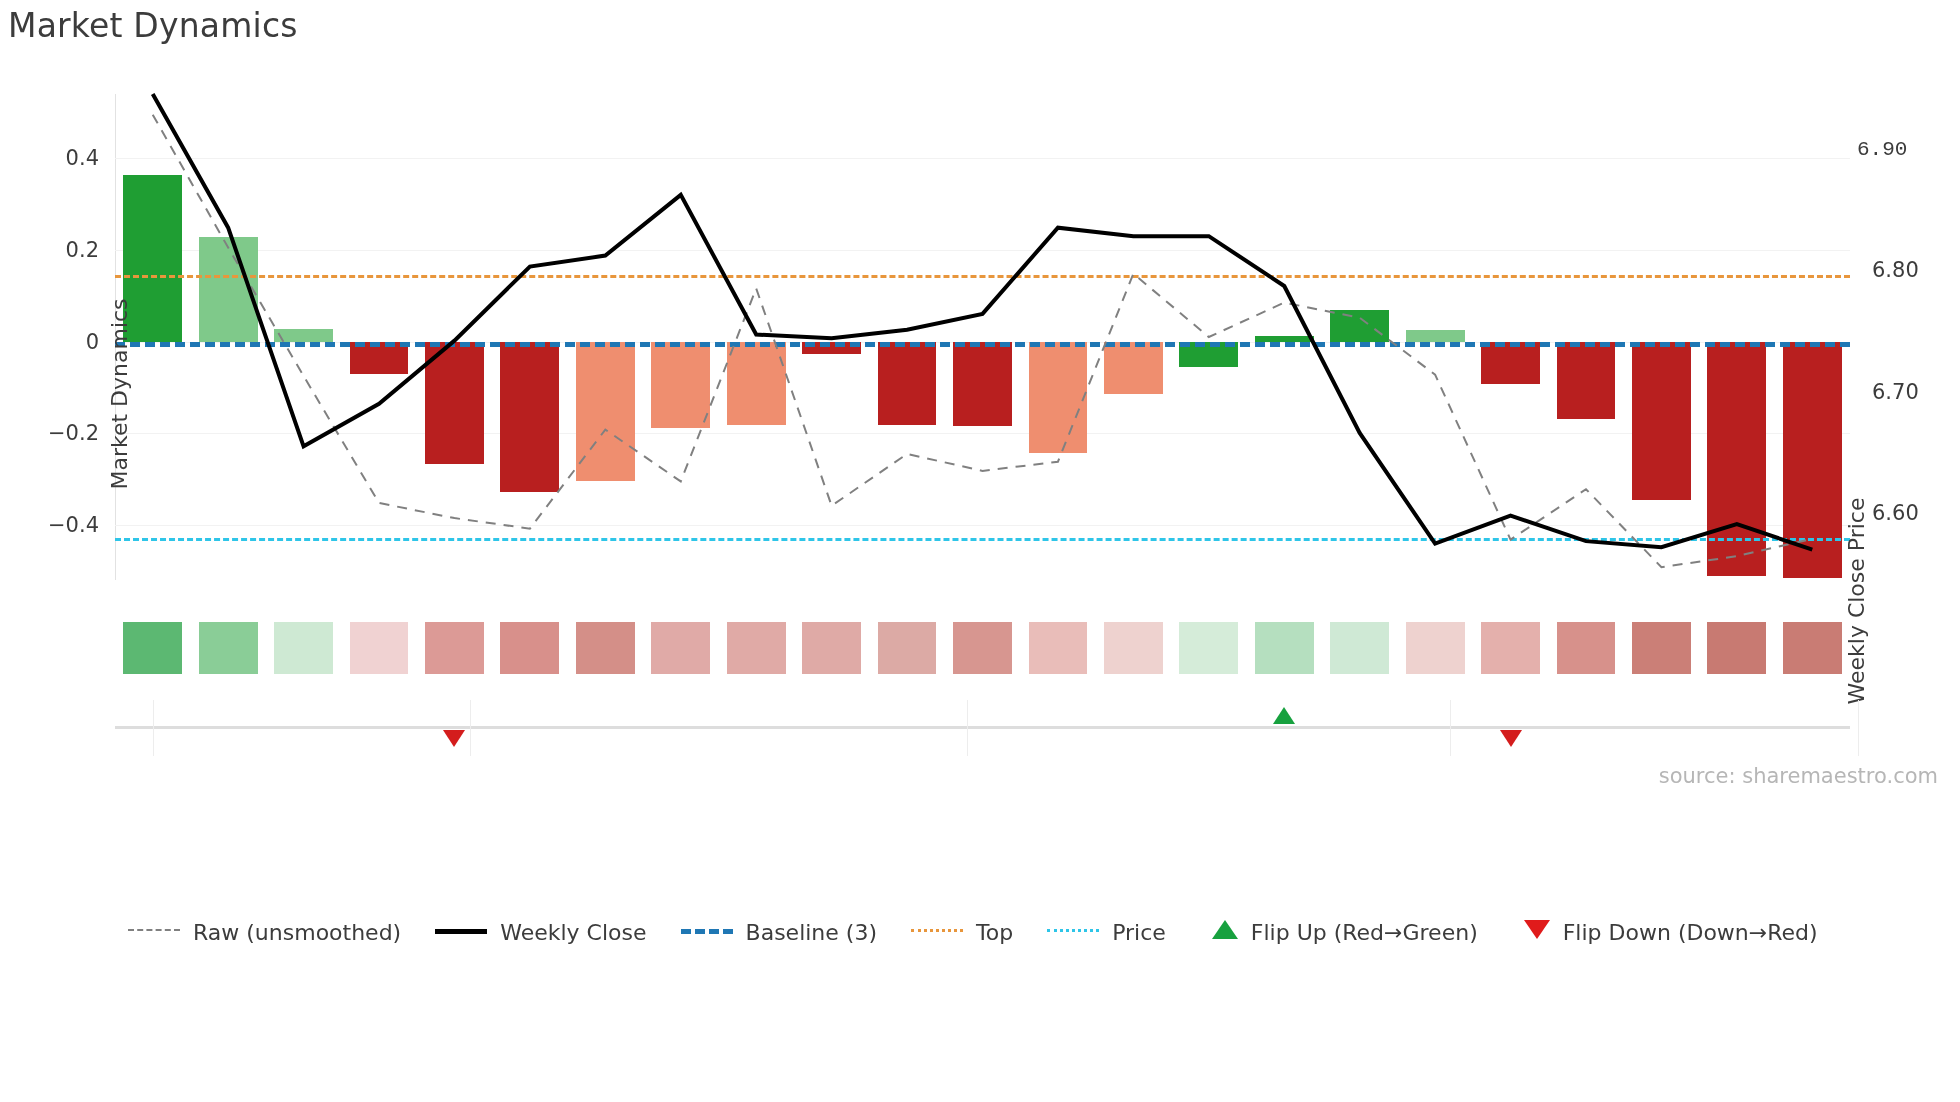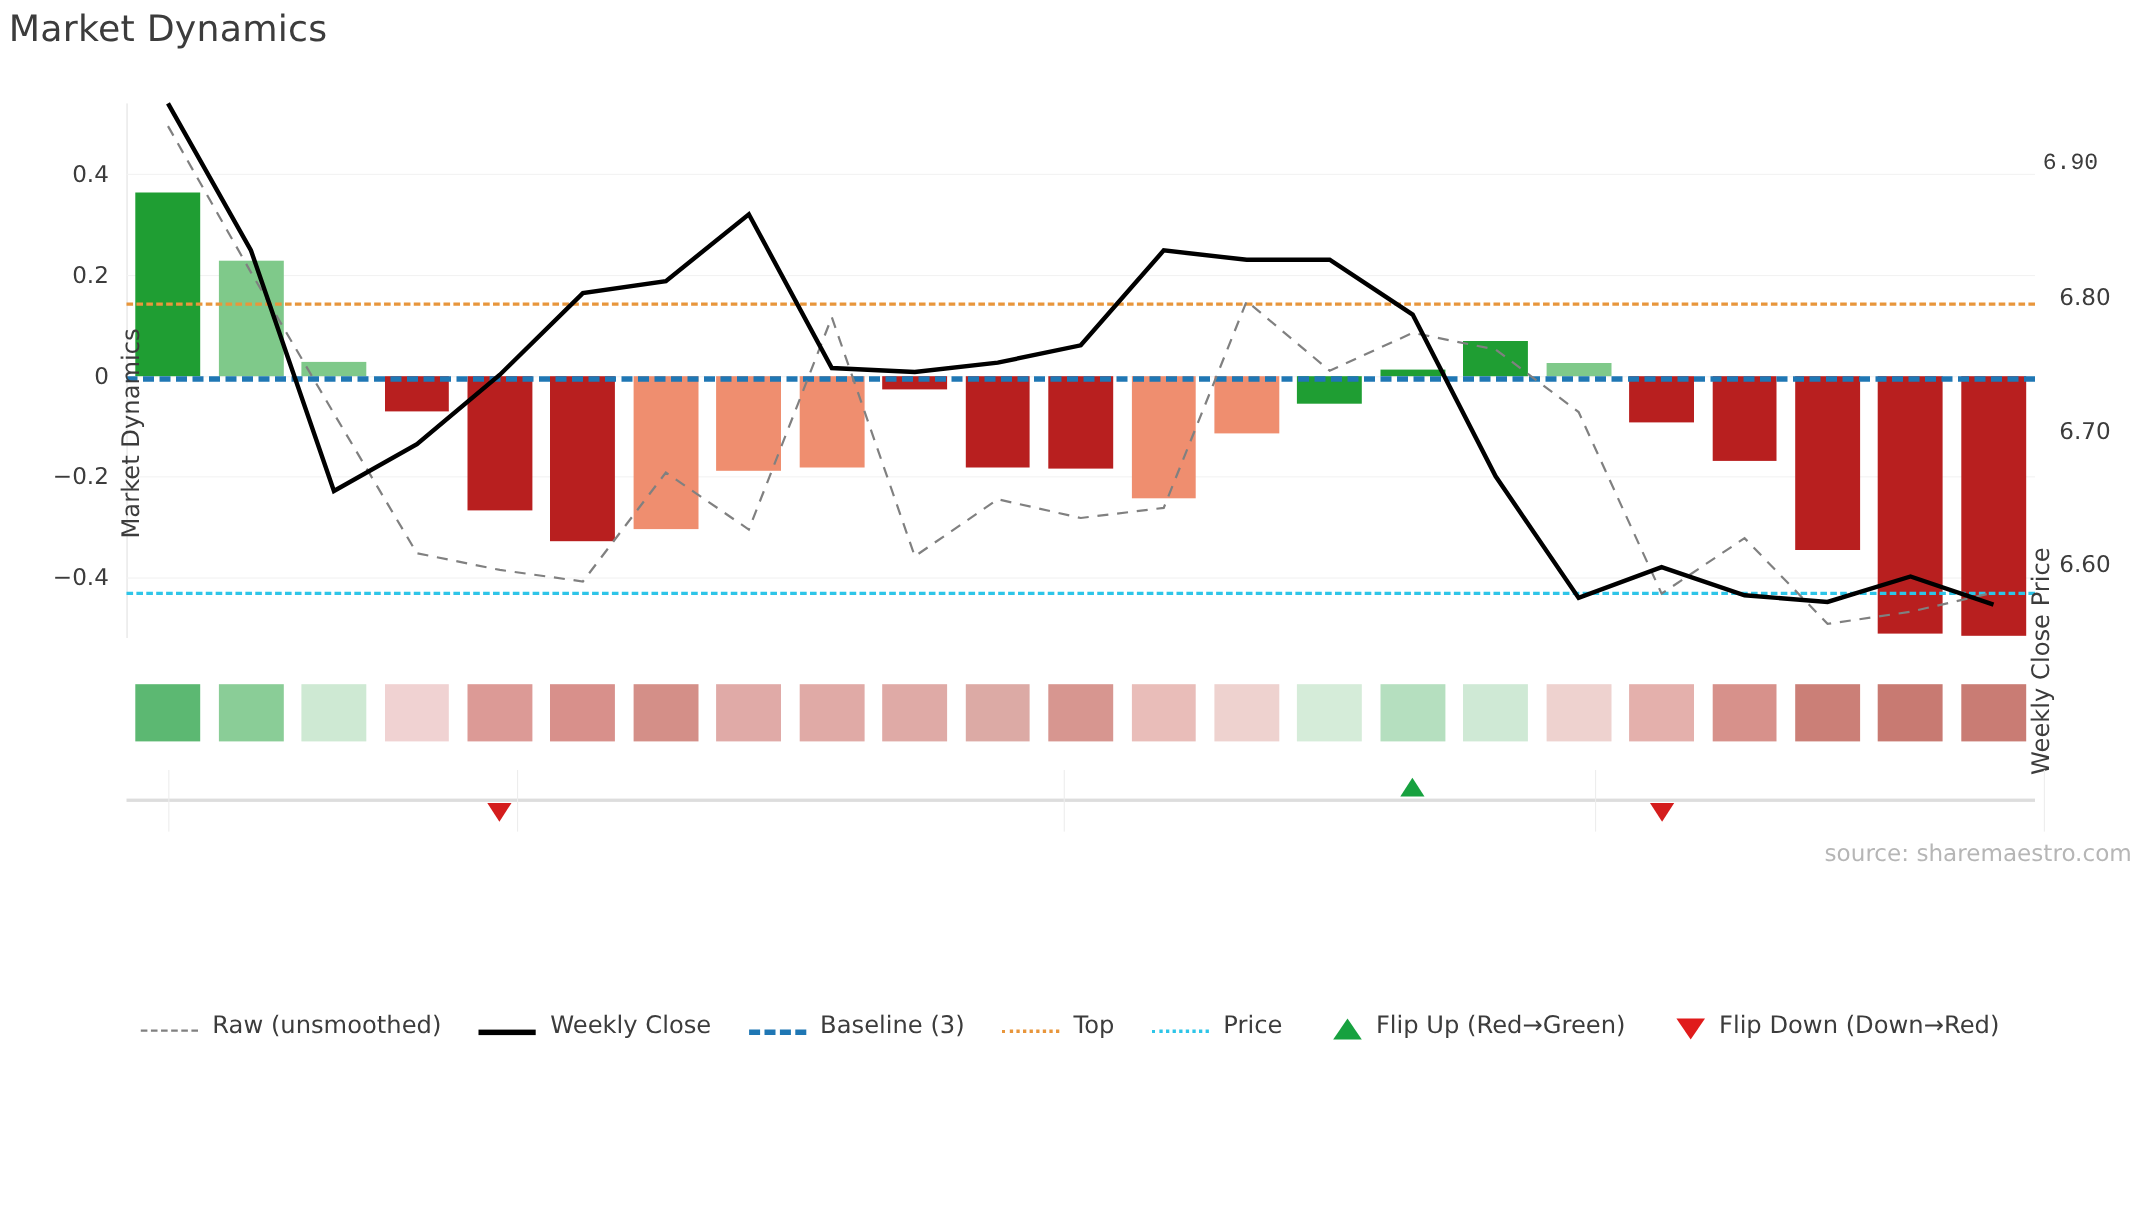--- a/index.html
+++ b/index.html
@@ -33,21 +33,21 @@
 
   .heatcell{position:absolute;top:6px;height:52px;}
 
   #xtick-jul{position:absolute;left:0;top:0;font-size:21px;color:#3c3c3c;white-space:nowrap;transform:translateX(-50%);}
   .xtickmark{position:absolute;width:1px;background:#dcdcdc;}
 
   #source-note{position:absolute;right:22px;top:764px;font-size:21px;color:#b6b6b6;white-space:nowrap;}
 
   
   #legend{position:absolute;left:128px;top:920px;display:flex;align-items:center;gap:0px;font-size:22px;color:#3c3c3c;}
-  .leg-item{display:flex;align-items:flex-end;gap:13px;margin-right:34px;white-space:nowrap;}
+  .leg-item{display:flex;align-items:flex-start;gap:13px;margin-right:34px;white-space:nowrap;}
   .leg-glyph{width:52px;height:18px;position:relative;display:inline-block;}
   .leg-line{position:absolute;left:0;right:0;top:50%;height:0;}
   .leg-tri-up{width:0;height:0;border-left:13px solid transparent;border-right:13px solid transparent;border-bottom:19px solid #17a13f;margin-left:12px;}
   .leg-tri-down{width:0;height:0;border-left:13px solid transparent;border-right:13px solid transparent;border-top:19px solid #e01b1b;margin-left:12px;}
 
   .flip-line{position:absolute;left:0;right:0;top:26px;height:3px;background:#dddddd;}
   .flip-marker{position:absolute;}
   .flip-up{width:0;height:0;border-left:11px solid transparent;border-right:11px solid transparent;border-bottom:17px solid #17a13f;}
   .flip-down{width:0;height:0;border-left:11px solid transparent;border-right:11px solid transparent;border-top:17px solid #d41d1d;}
   .flip-grid{position:absolute;top:0;width:1px;height:56px;background:#ededed;}

